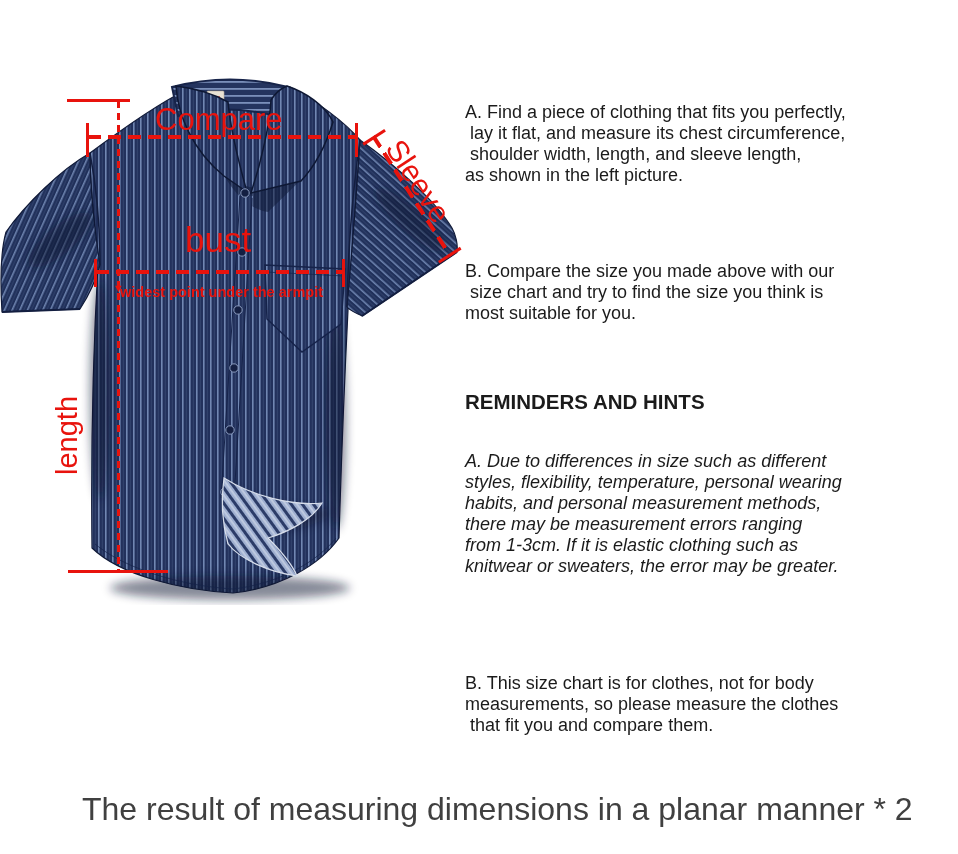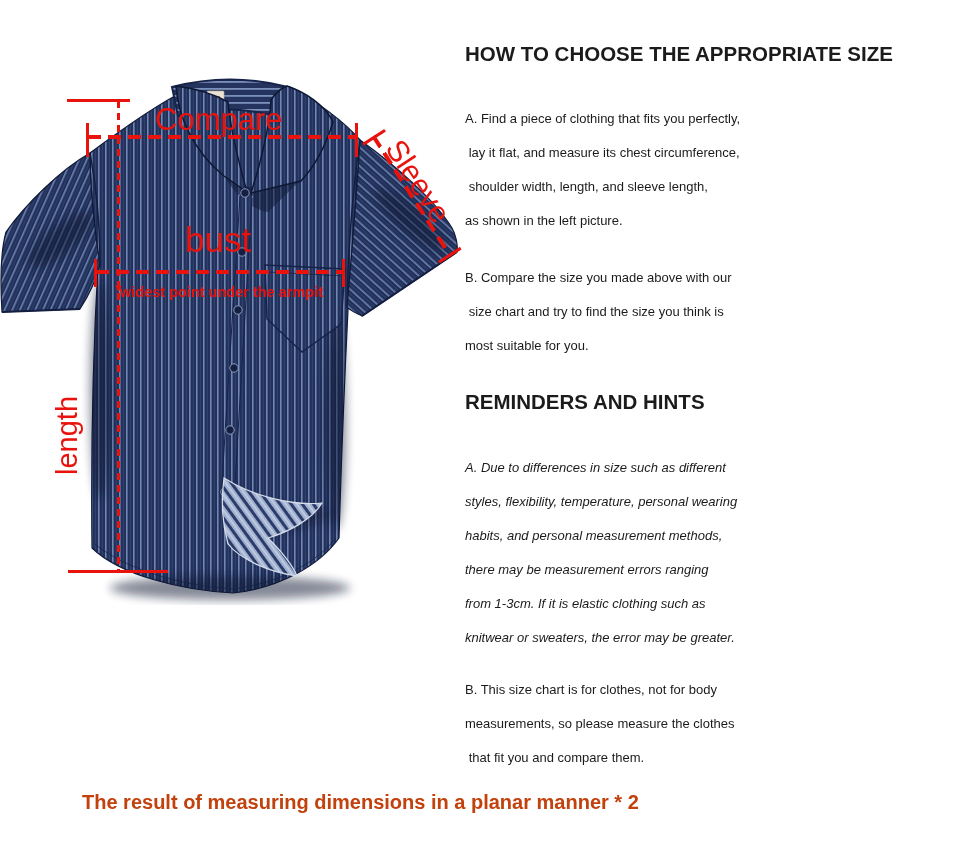--- a/index.html
+++ b/index.html
@@ -28,24 +28,24 @@
   #ann-bust-line{left:96px;top:270px;width:248px;}
   #ann-bust-tick-l{left:94px;top:259px;height:28px;}
   #ann-bust-tick-r{left:342px;top:259px;height:28px;}
   #ann-bust-note{left:120px;top:284px;font-size:14.5px;font-weight:700;line-height:17px;white-space:nowrap;}
   #ann-bust-arrow{left:113px;top:283px;font-size:11px;line-height:11px;}
   #ann-length-label{left:51px;top:475px;font-size:29px;line-height:33px;transform:rotate(-90deg);transform-origin:0 0;white-space:nowrap;}
   #ann-bottomline{left:68px;top:570px;width:100px;}
   
   .col{position:absolute;left:465px;width:485px;color:#1b1b1b;}
   .h{font-size:20.5px;font-weight:700;line-height:24px;}
-  .p{font-size:13px;line-height:34px;white-space:pre-wrap;}
+  .p{font-size:18px;line-height:21px;white-space:pre-wrap;}
   #h1{top:42px;} #pa{top:102px;} #pb{top:261px;} #h2{top:390px;} #pc{top:451px;font-style:italic;} #pd{top:673px;}
   
-  #caption{position:absolute;left:82px;top:791px;font-size:20px;font-weight:700;color:#c2410c;white-space:nowrap;}
+  #caption{position:absolute;left:82px;top:791px;font-size:32px;font-weight:400;color:#404040;white-space:nowrap;}
 </style>
 </head>
 <body>
 
 <div id="page">
 
   <div id="shirt-wrap">
     <svg width="470" height="545" viewBox="0 0 470 545" xmlns="http://www.w3.org/2000/svg">
       <defs>
         <pattern id="pv" width="7" height="7" patternUnits="userSpaceOnUse">
@@ -147,21 +147,20 @@
   <div class="ann" id="ann-sleeve-label">Sleeve</div>
   <div class="ann" id="ann-bust-label">bust</div>
   <div class="ann dash-h" id="ann-bust-line"></div>
   <div class="ann solid-v" id="ann-bust-tick-l"></div>
   <div class="ann solid-v" id="ann-bust-tick-r"></div>
   <div class="ann" id="ann-bust-arrow">▼</div>
   <div class="ann" id="ann-bust-note">widest point under the armpit</div>
   <div class="ann" id="ann-length-label">length</div>
   <div class="ann solid-h" id="ann-bottomline"></div>
 
-  <div class="col h" id="h1">HOW TO CHOOSE THE APPROPRIATE SIZE</div>
   <div class="col p" id="pa">A. Find a piece of clothing that fits you perfectly,
  lay it flat, and measure its chest circumference,
  shoulder width, length, and sleeve length,
 as shown in the left picture.</div>
   <div class="col p" id="pb">B. Compare the size you made above with our
  size chart and try to find the size you think is
 most suitable for you.</div>
   <div class="col h" id="h2">REMINDERS AND HINTS</div>
   <div class="col p" id="pc">A. Due to differences in size such as different
 styles, flexibility, temperature, personal wearing

